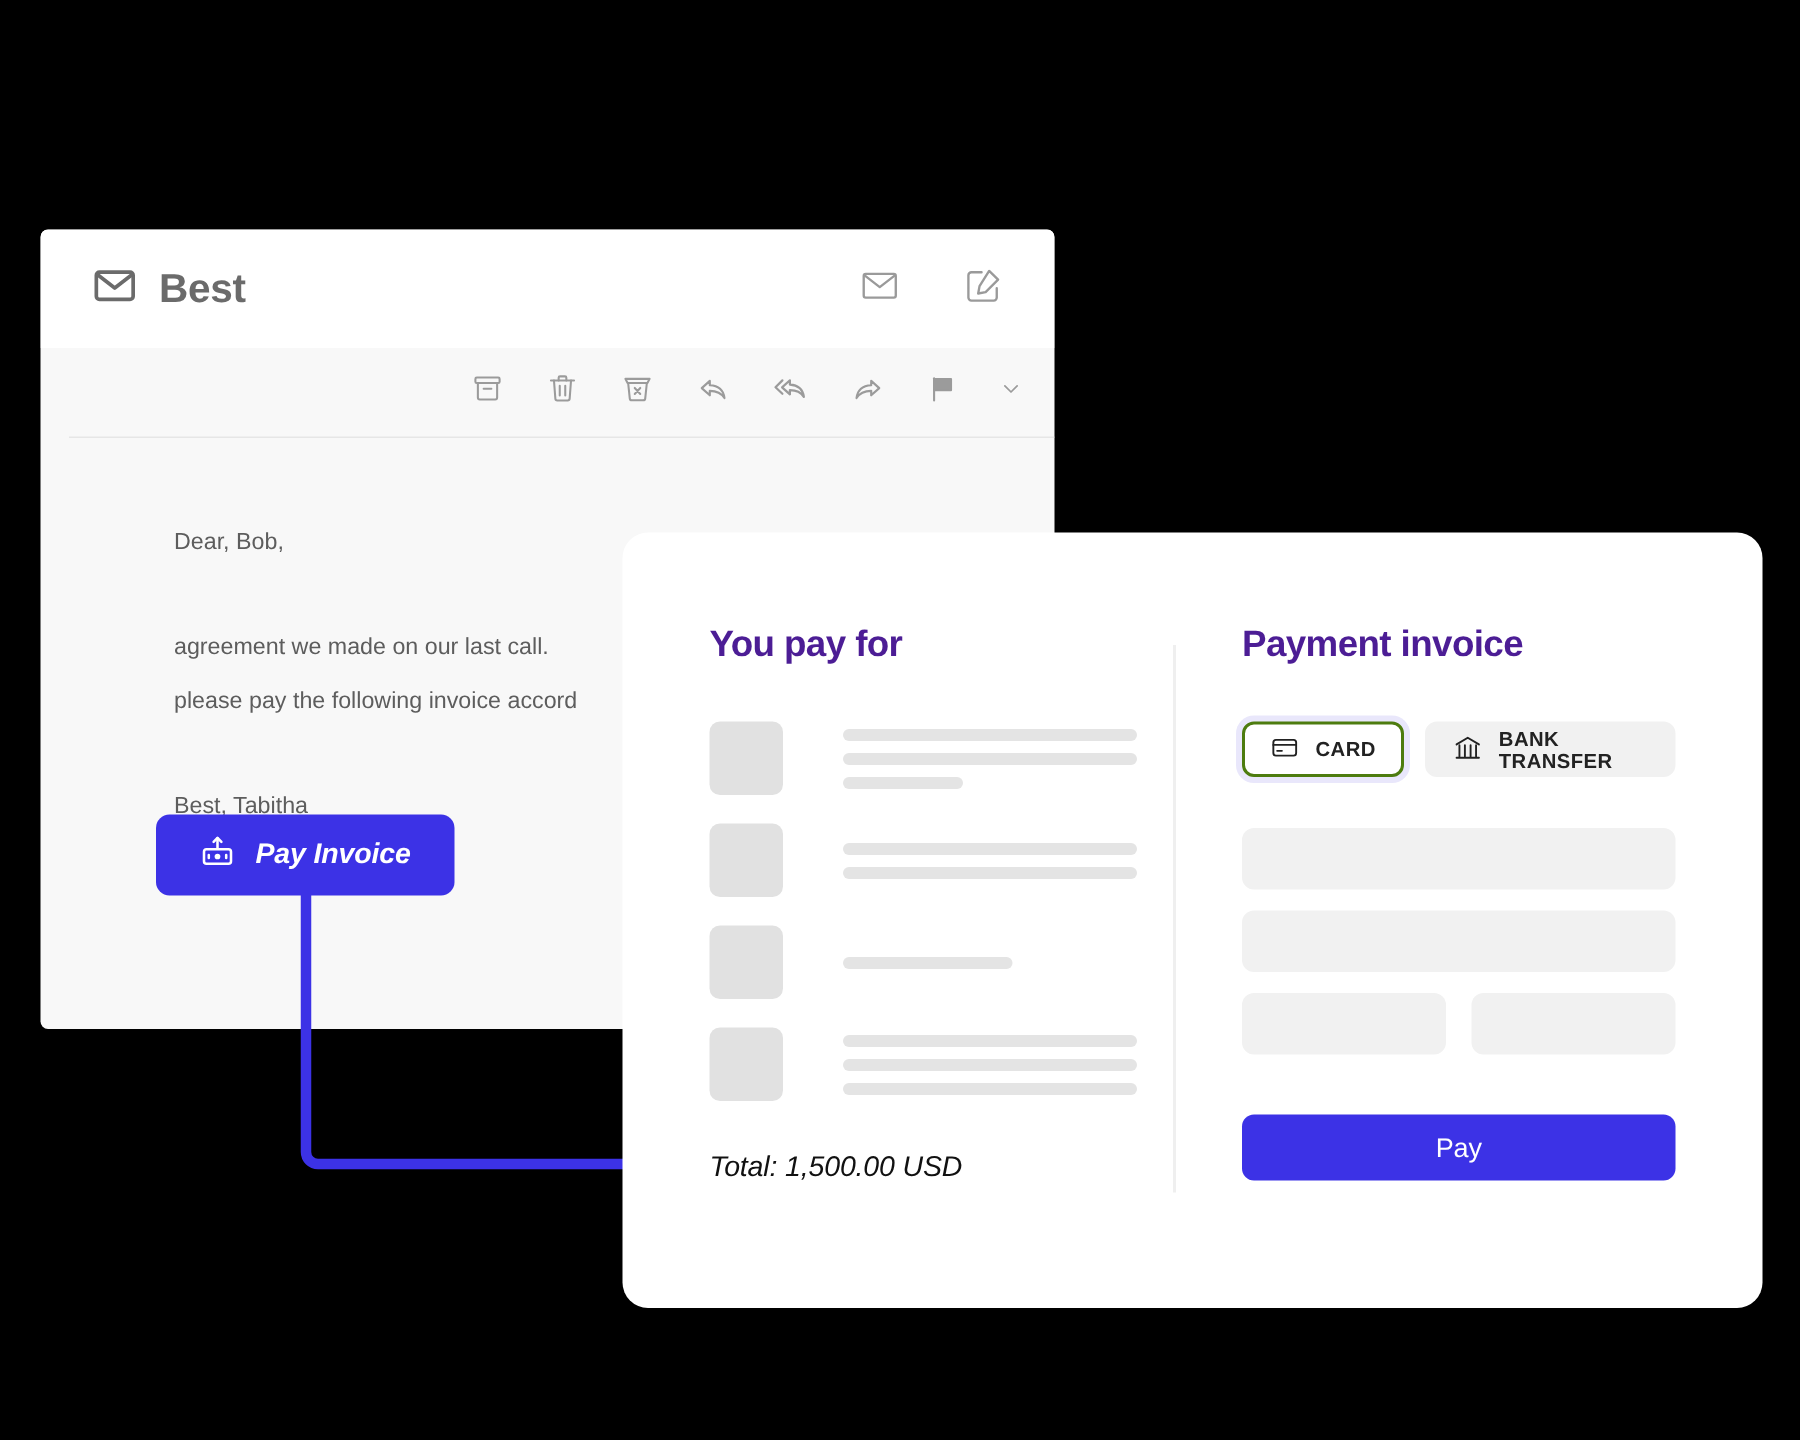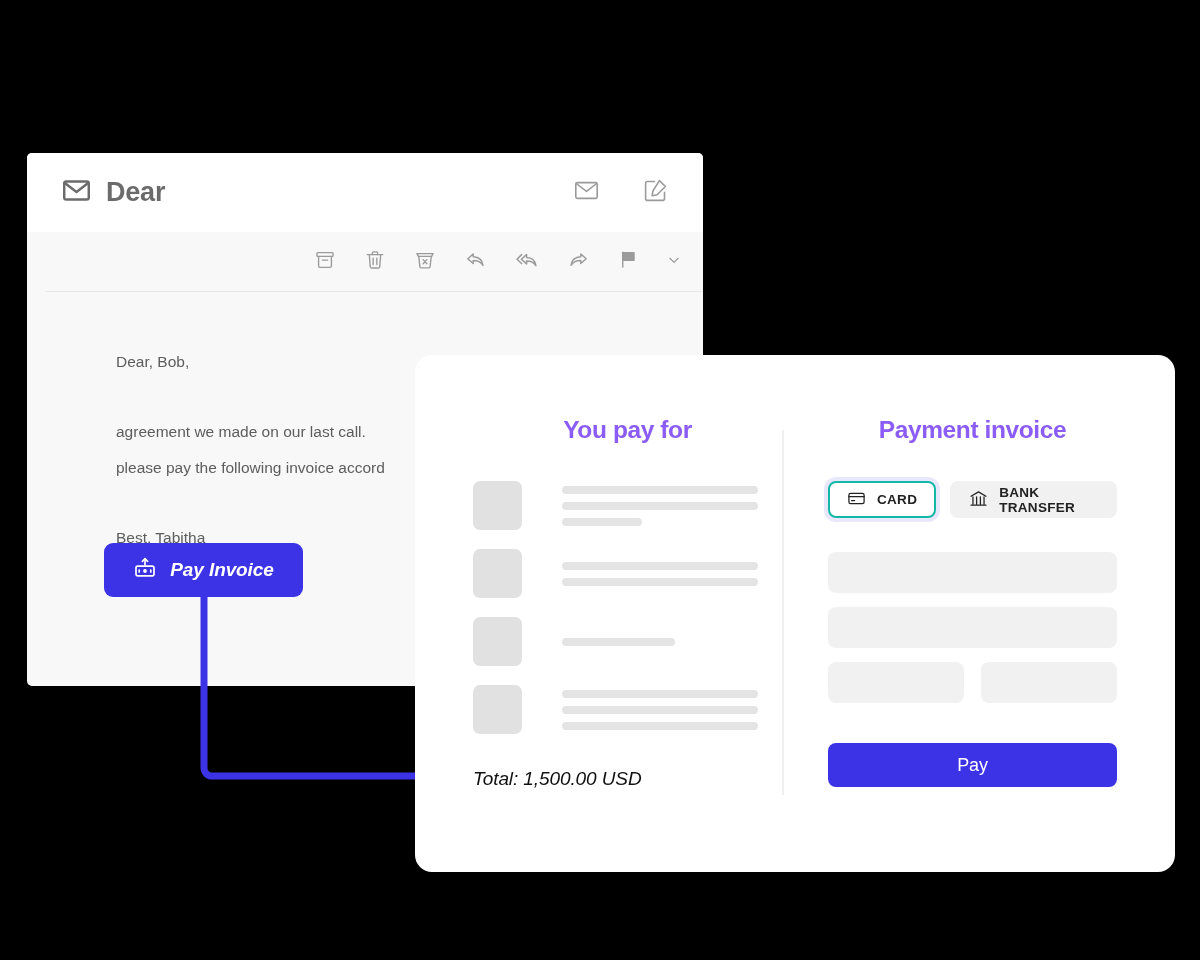--- a/index.html
+++ b/index.html
@@ -144,24 +144,23 @@
     background: #efefef;
   }
   #payment-right {
     flex: 1;
     padding: 61px 58px 0 46px;
     box-sizing: border-box;
   }
   .section-title {
     font-size: 24.5px;
     font-weight: bold;
-    color: #8b5cf6;
+    color: #4c1d95;
     letter-spacing: -0.4px;
     margin: 0 0 37px 0;
-    text-align: center;
   }
 
   
   #skeleton-list { display: flex; flex-direction: column; gap: 19px; }
   .skel-row { display: flex; gap: 40px; align-items: center; }
   .skel-thumb {
     width: 49px; height: 49px;
     background: #e1e1e1;
     border-radius: 7px;
     flex: none;
@@ -193,21 +192,21 @@
     border-radius: 8px;
     font-size: 13.5px;
     font-weight: bold;
     letter-spacing: 0.3px;
     color: #222222;
     cursor: pointer;
     box-sizing: border-box;
   }
   .method-btn.selected {
     background: #ffffff;
-    border: 2px solid #14b8a6;
+    border: 2px solid #4d7c0f;
     box-shadow: 0 0 0 4px #e9e7fb;
   }
   .method-btn.unselected {
     background: #f1f1f1;
     border: 2px solid #f1f1f1;
   }
 
   .field-skel { background: #f1f1f1; border-radius: 8px; height: 41px; }
   #fields { display: flex; flex-direction: column; gap: 14px; }
   #field-row-split { display: flex; gap: 17px; }
@@ -233,21 +232,21 @@
 <div id="mail-window">
 
   <div id="mail-header">
     <div id="mail-brand">
       <span>
         <svg width="31" height="31" viewBox="0 0 24 24" fill="none" stroke="#6b6b6b" stroke-width="1.9" stroke-linecap="round" stroke-linejoin="round">
           <rect x="2.5" y="5" width="19" height="14" rx="1.6"></rect>
           <path d="M3 6.2 L12 13.2 L21 6.2"></path>
         </svg>
       </span>
-      <span class="label">Dear</span>
+      <span class="label">Best</span>
     </div>
     <div id="mail-header-actions">
       <span class="hdr-icon">
         <svg width="27" height="27" viewBox="0 0 24 24" fill="none" stroke="#9a9a9a" stroke-width="1.4" stroke-linecap="round" stroke-linejoin="round">
           <rect x="2.5" y="5" width="19" height="14" rx="1.2"></rect>
           <path d="M3.2 6 L12 12.8 L20.8 6"></path>
         </svg>
       </span>
       <span class="hdr-icon">
         <svg width="27" height="27" viewBox="0 0 24 24" fill="none" stroke="#9a9a9a" stroke-width="1.4" stroke-linecap="round" stroke-linejoin="round">

